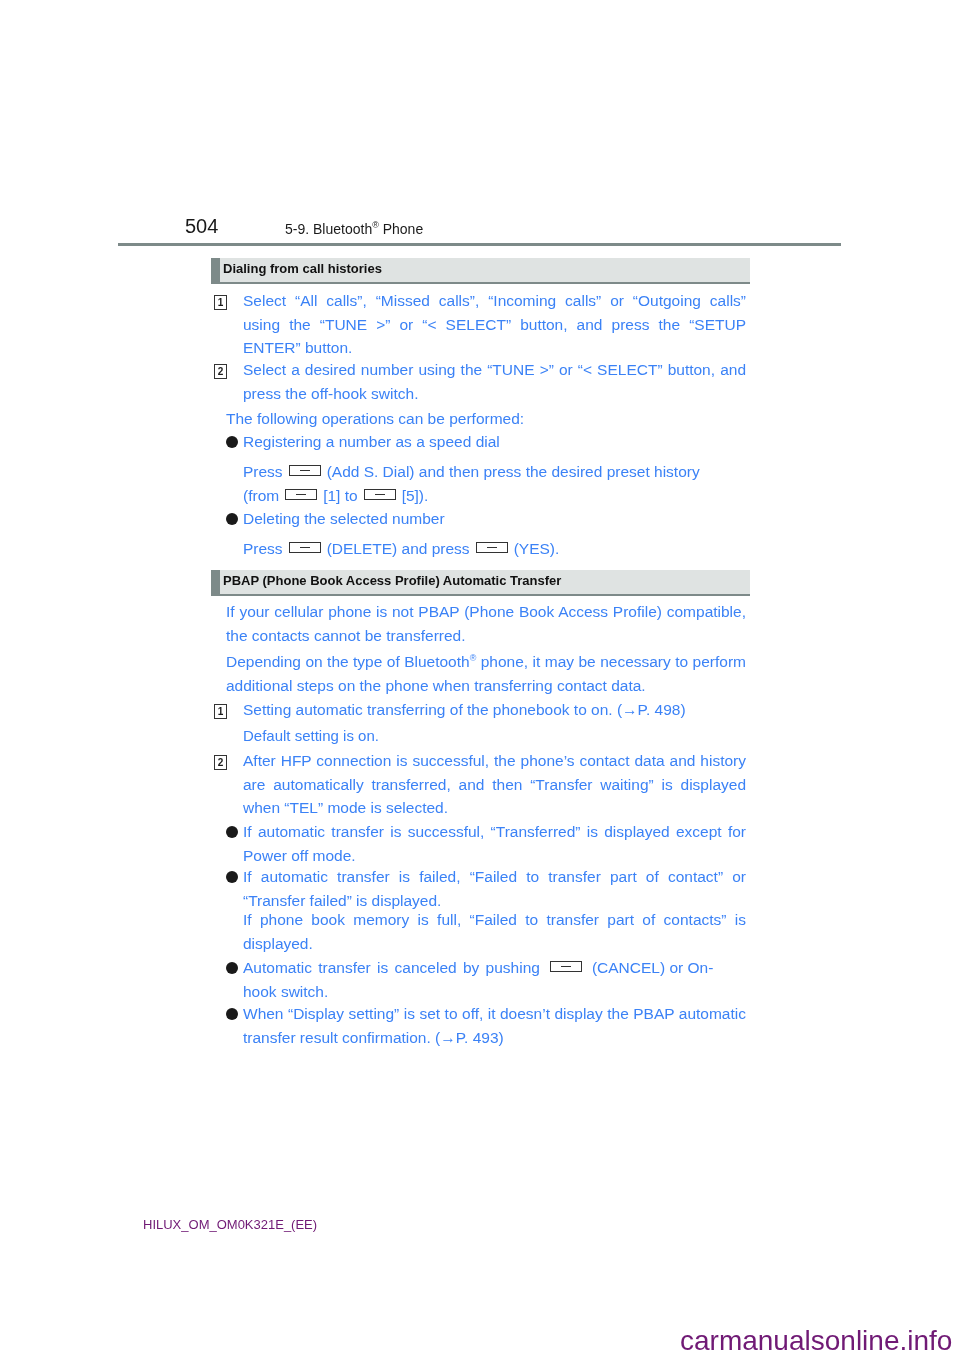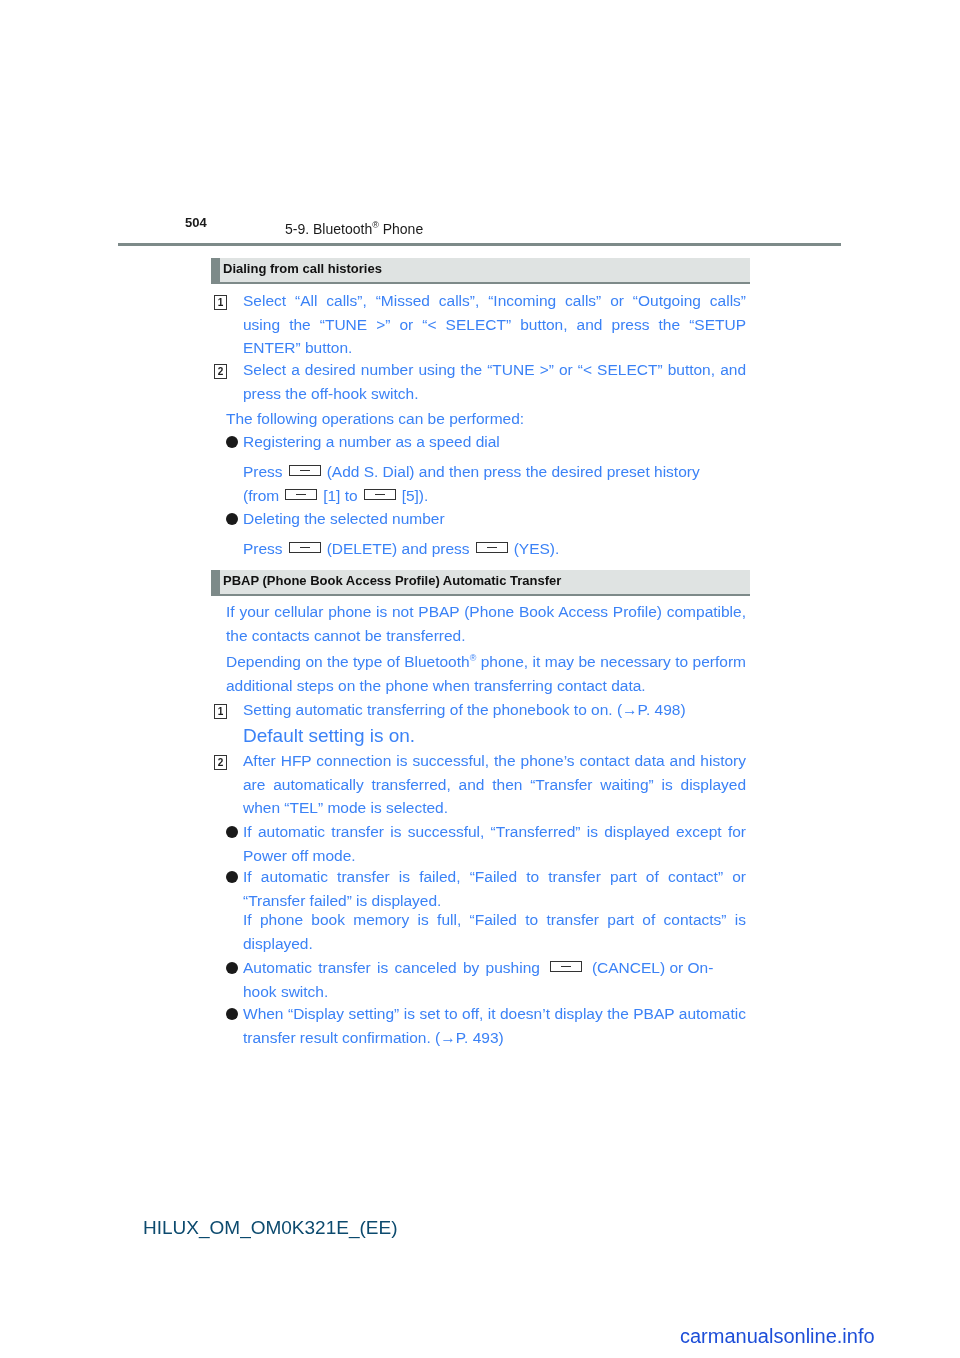--- a/index.html
+++ b/index.html
@@ -2,21 +2,21 @@
 <html><head>
   <meta charset="utf-8">
   <style>
     html, body { margin: 0; padding: 0; }
     body {
       width: 960px; height: 1358px; position: relative; background: #ffffff;
       font-family: "Liberation Sans", sans-serif; color: #1a1a1a; overflow: hidden;
     }
     .page-num {
       position: absolute; left: 185px; top: 215px;
-      font-weight: bold; font-size: 13px; color: #1a1a1a;
+      font-weight: normal; font-size: 20px; color: #1a1a1a;
     }
     .running-head {
       position: absolute; left: 260px; top: 220px; font-size: 14px; margin-left: 25px;
     }
     .running-head sup { font-size: 9px; }
     .head-rule {
       position: absolute; left: 118px; top: 243px; width: 723px; height: 3px;
       background: #7d8a89;
     }
     .section-bar {
@@ -44,26 +44,26 @@
     .bullet {
       position: absolute; width: 12px; height: 12px; border-radius: 50%; background: #1a1a1a;
     }
     .btn-icon {
       display: inline-block; width: 30px; height: 9px; border: 1px solid #333;
       vertical-align: middle; position: relative; margin: 0 6px; top: -2px;
     }
     .btn-icon::after {
       content: ""; position: absolute; left: 10px; right: 10px; top: 4px; height: 1px; background: #333;
     }
-    .small { font-size: 19px; }
+    .small { font-size: 15px; }
     .footer-code {
-      position: absolute; left: 143px; top: 1217px; font-size: 19px; color: #0c4a6e;
+      position: absolute; left: 143px; top: 1217px; font-size: 13px; color: #701a75;
     }
     .watermark {
-      position: absolute; left: 680px; top: 1325px; font-size: 20px; color: #1d4ed8;
+      position: absolute; left: 680px; top: 1325px; font-size: 28px; color: #701a75;
     }
     sup.reg { font-size: 9px; line-height: 0; }
   </style>
 </head>
 <body>
 
 <div class="page-num">504</div>
 <div class="running-head">
   <span>5-9. Bluetooth</span><sup>®</sup><span> Phone</span>
 </div>

